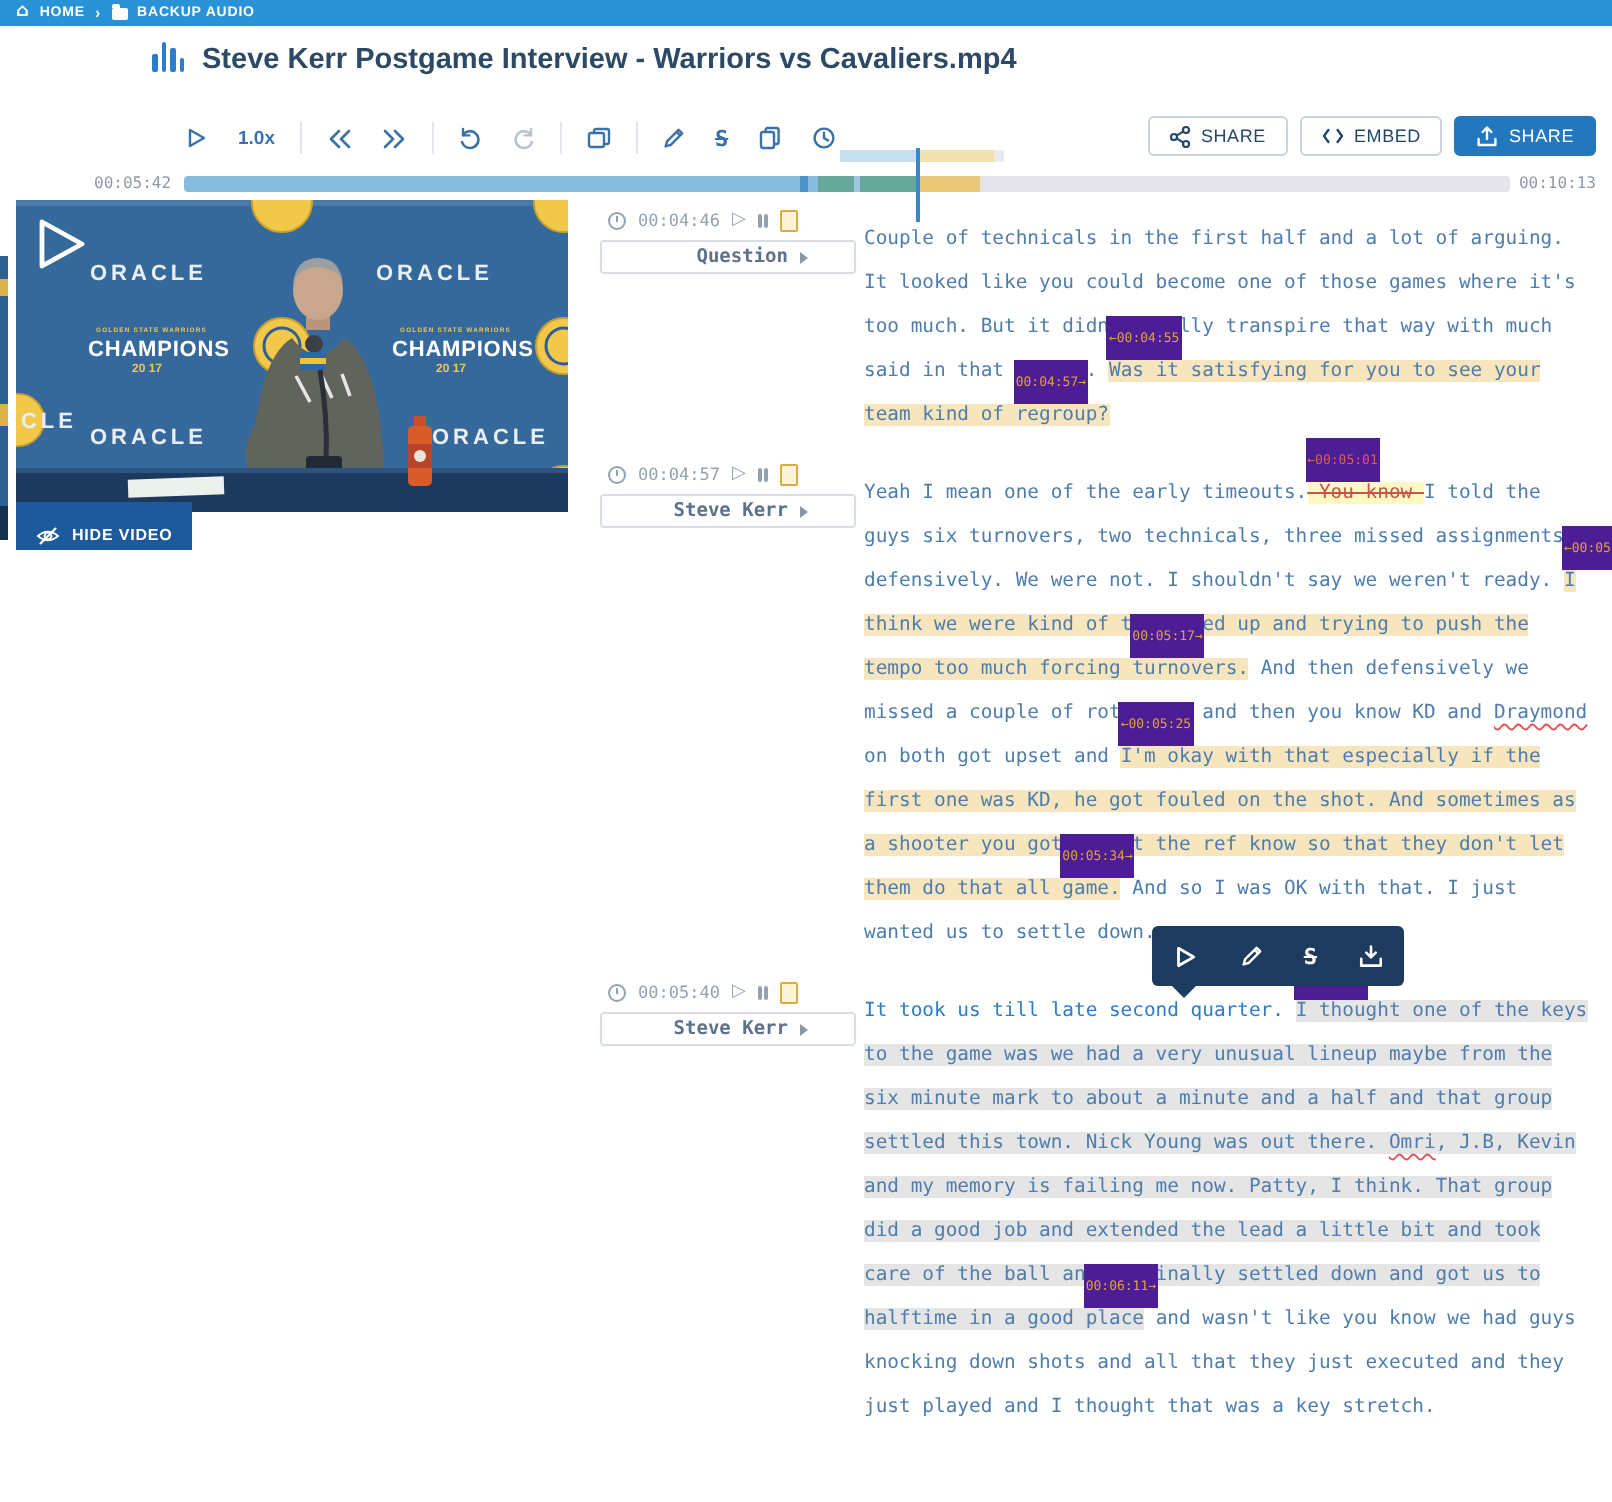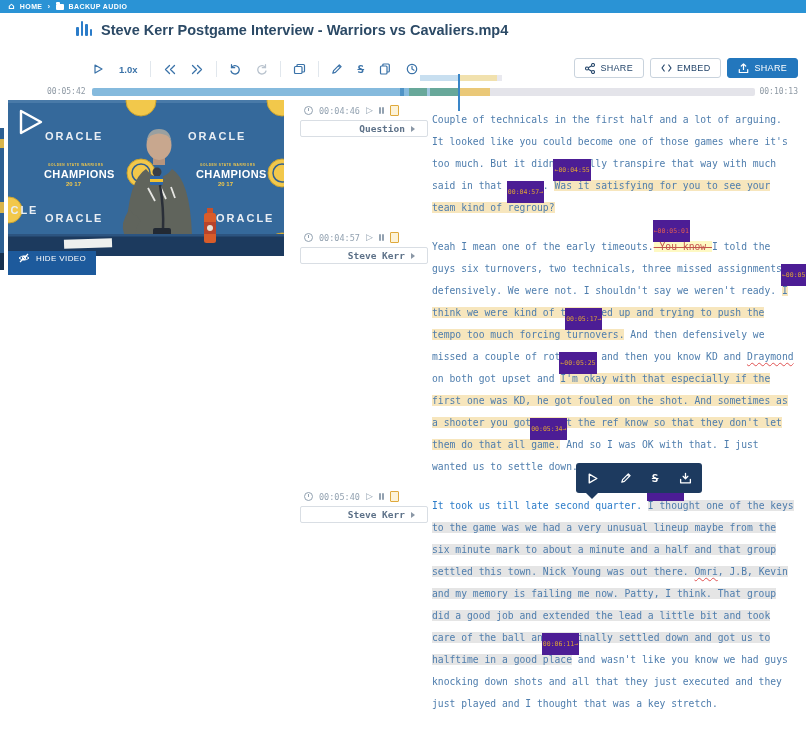--- a/index.html
+++ b/index.html
@@ -53,37 +53,37 @@
              background:linear-gradient(90deg,#c8dff0 0 46%,#f1e1ae 46% 94%,#e9e9ef 94%)}
   .playhead{position:absolute;top:-10px;height:37px;width:2px;background:#3a86c8;z-index:4;cursor:ew-resize}
 
   
   .sliver{position:absolute;left:0;top:128px;width:4px;height:142px;
           background:linear-gradient(#2c5f92 0 8%,#d9b44a 8% 14%,#2c5f92 14% 52%,#d9b44a 52% 60%,#2c5f92 60% 88%,#16304f 88%)}
   .video{position:absolute;left:8px;top:100px;width:240px;height:156px}
   .video svg.scene{display:block}
   .play-ovl{position:absolute;left:10px;top:8px;cursor:pointer}
   .hide-btn{position:absolute;left:0;top:151px;height:19px;background:#1d5a9c;color:#fff;font-size:8px;
-            font-weight:normal;letter-spacing:.4px;display:flex;align-items:flex-end;gap:6px;padding:12px 10px;
+            font-weight:bold;letter-spacing:.4px;display:flex;align-items:flex-start;gap:6px;padding:12px 10px;
             border:none;cursor:pointer;font-family:inherit}
 
   
   .transcript{position:absolute;left:300px;top:104px;width:500px}
   .block{display:grid;grid-template-columns:132px 364px;margin-bottom:12px}
   .bl-head{display:flex;align-items:center;gap:6px;height:13px;padding-left:4px;color:#93a2b1;
            font-family:"DejaVu Sans Mono",monospace;font-size:8.5px}
   .clk{width:7px;height:7px;border:1px solid currentColor;border-radius:50%;position:relative;display:inline-block;flex:none}
   .clk::before{content:"";position:absolute;left:2.6px;top:1.2px;width:1px;height:2.2px;background:currentColor}
   .clk::after{content:"";position:absolute;left:2.6px;top:3.2px;width:1.8px;height:1px;background:currentColor}
   .h-play{font-family:"DejaVu Sans",sans-serif;font-size:9px;line-height:9px;color:#93a2b1;cursor:pointer}
   .h-pause{display:flex;gap:1.5px;cursor:pointer}
   .h-pause i{width:2px;height:7px;background:#93a2b1;border-radius:1px}
   .note{width:7px;height:8.5px;border:1px solid #dfa93c;background:#fdf3d8;border-radius:1px;cursor:pointer}
   .spk{margin-top:3px;width:128px;height:17px;border:1px solid #d9dee4;border-radius:2px;background:#fff;
-       display:flex;align-items:center;justify-content:flex-end;gap:6px;padding-right:12px;box-sizing:border-box;
+       display:flex;align-items:center;justify-content:flex-end;gap:6px;padding-right:23px;box-sizing:border-box;
        font-family:"DejaVu Sans Mono",monospace;font-size:9.5px;font-weight:bold;color:#5d7188;cursor:pointer}
   .spk-arrow{width:0;height:0;border-left:4px solid #8a97a6;border-top:3px solid transparent;border-bottom:3px solid transparent}
   .para{margin-top:5px;font-family:"DejaVu Sans Mono",monospace;font-size:9.7px;line-height:22px;color:#4e7dad;cursor:text}
   .seg-hl{background:#f7e6bd}
   .seg-sel{background:#e5e5e5}
   .seg-cur{color:#2b7cc9}
   .seg-strike{color:#c4544c;background:#fef9c3;text-decoration:line-through;text-decoration-color:#c4544c}
   .squiggle{text-decoration:underline;text-decoration-style:wavy;text-decoration-color:#e05252;
             text-decoration-thickness:1px;text-underline-offset:2px}
   .marker{position:relative;display:inline-block;width:0;height:0;vertical-align:baseline}

